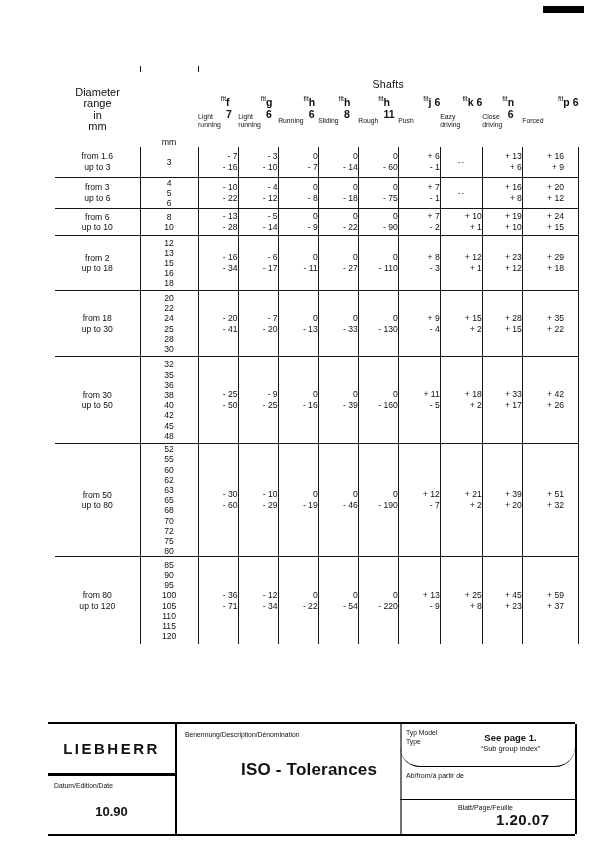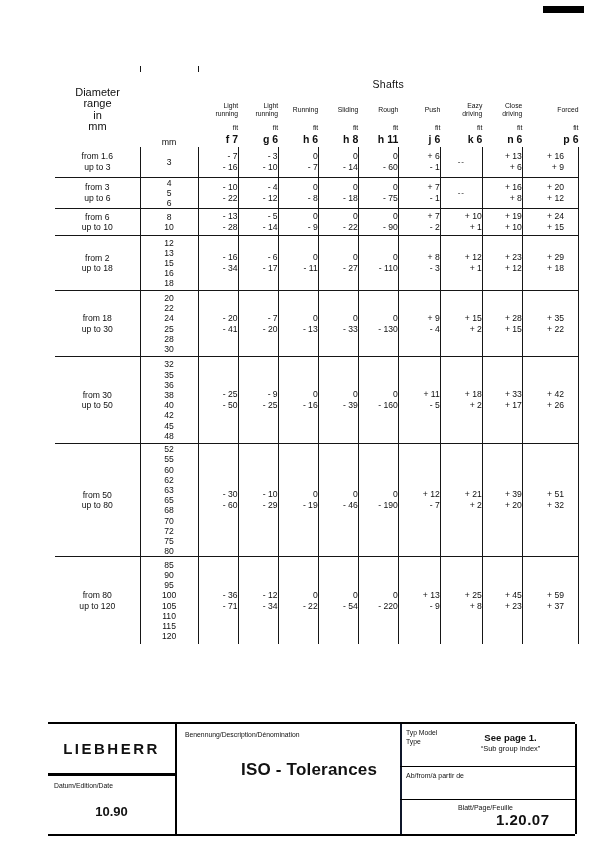--- a/index.html
+++ b/index.html
@@ -21,21 +21,21 @@
 
   .h-range { border-right-width:1px; border-bottom-width:1px;
     font-weight:700; font-size:11px; line-height:11.5px; text-align:center;
     white-space:pre-line; vertical-align:middle; }
   .h-mm { border-right-width:1px; border-bottom-width:1px;
     font-weight:700; font-size:8.8px; text-align:center;
     vertical-align:bottom; padding-bottom:13px; }
   .h-shafts { border-width:1px; height:23px; font-weight:700; font-size:10.5px;
     text-align:center; vertical-align:middle; letter-spacing:0.3px; }
   .h-fit { border-right-width:1px; border-bottom-width:1px; height:52px; vertical-align:bottom; }
-  .fhead { display:flex; flex-direction:column; justify-content:flex-end; height:52px; text-align:right; }
+  .fhead { display:flex; flex-direction:row; justify-content:flex-end; height:52px; text-align:left; }
   .fname { flex:1; display:flex; flex-direction:column; justify-content:center;
     font-size:6.8px; line-height:8px; white-space:pre-line; }
   .ffit  { font-size:6.8px; line-height:8px; }
   .fsym  { font-size:10.5px; font-weight:700; line-height:12px; padding:1px 0 2px 0; }
 
   .tol tbody td { border-right-width:1px; border-bottom-width:1px;
     font-size:8.6px; vertical-align:middle; }
   .tol tbody tr:last-child td { border-bottom-width:0; }
   .c-range { text-align:center; line-height:10.5px; white-space:pre-line; }
   .c-mm    { text-align:center; line-height:10.2px; white-space:pre-line; }
@@ -48,26 +48,26 @@
 
   
   .footer { position:absolute; left:48px; top:722px; width:527px; height:110px;
     border-top:2px solid #000; border-bottom:2px solid #000; }
   .fp-left { position:absolute; left:0; top:0; width:127px; height:110px; border-right:2px solid #000; }
   .logo-box { height:49px; border-bottom:3px solid #000; display:flex; align-items:center; justify-content:center; }
   .liebherr { font-weight:700; font-size:15px; letter-spacing:2.5px; }
   .date-label { font-size:6.8px; padding:6px 0 0 6px; }
   .date-value { font-weight:700; font-size:13px; text-align:center; margin-top:15px; }
 
-  .fp-mid { position:absolute; left:129px; top:0; width:223px; height:110px; border-right:2px solid #0f172a; }
+  .fp-mid { position:absolute; left:129px; top:0; width:223px; height:110px; border-right:2px solid #737373; }
   .name-label { font-size:6.8px; padding:7px 0 0 8px; }
   .doc-title { position:absolute; left:64px; top:36px; font-size:17px; font-weight:700; letter-spacing:0.2px; }
 
   .fp-right { position:absolute; left:352px; top:0; width:175px; height:110px; border-right:2px solid #000; }
-  .row-a { height:42px; border-bottom:1px solid #000; display:flex; }
+  .row-a { height:42px; border-bottom:1px solid #000; display:flex;border-radius:20px; }
   .type-labels { font-size:6.8px; line-height:8.8px; padding:5px 0 0 6px; width:40px; }
   .type-value { flex:1; text-align:center; padding-top:8px; }
   .tv1 { font-weight:700; font-size:9.5px; }
   .tv2 { font-size:7.5px; margin-top:1px; }
   .row-b { height:32px; border-bottom:1px solid #000; }
   .from-label { font-size:7px; padding:5px 0 0 6px; }
   .row-c { height:33px; position:relative; }
   .page-label { position:absolute; left:58px; top:4px; font-size:7px; }
   .page-value { position:absolute; left:88px; top:11px; font-weight:700; font-size:15px; letter-spacing:0.5px;margin-left:8px; }
 </style>

